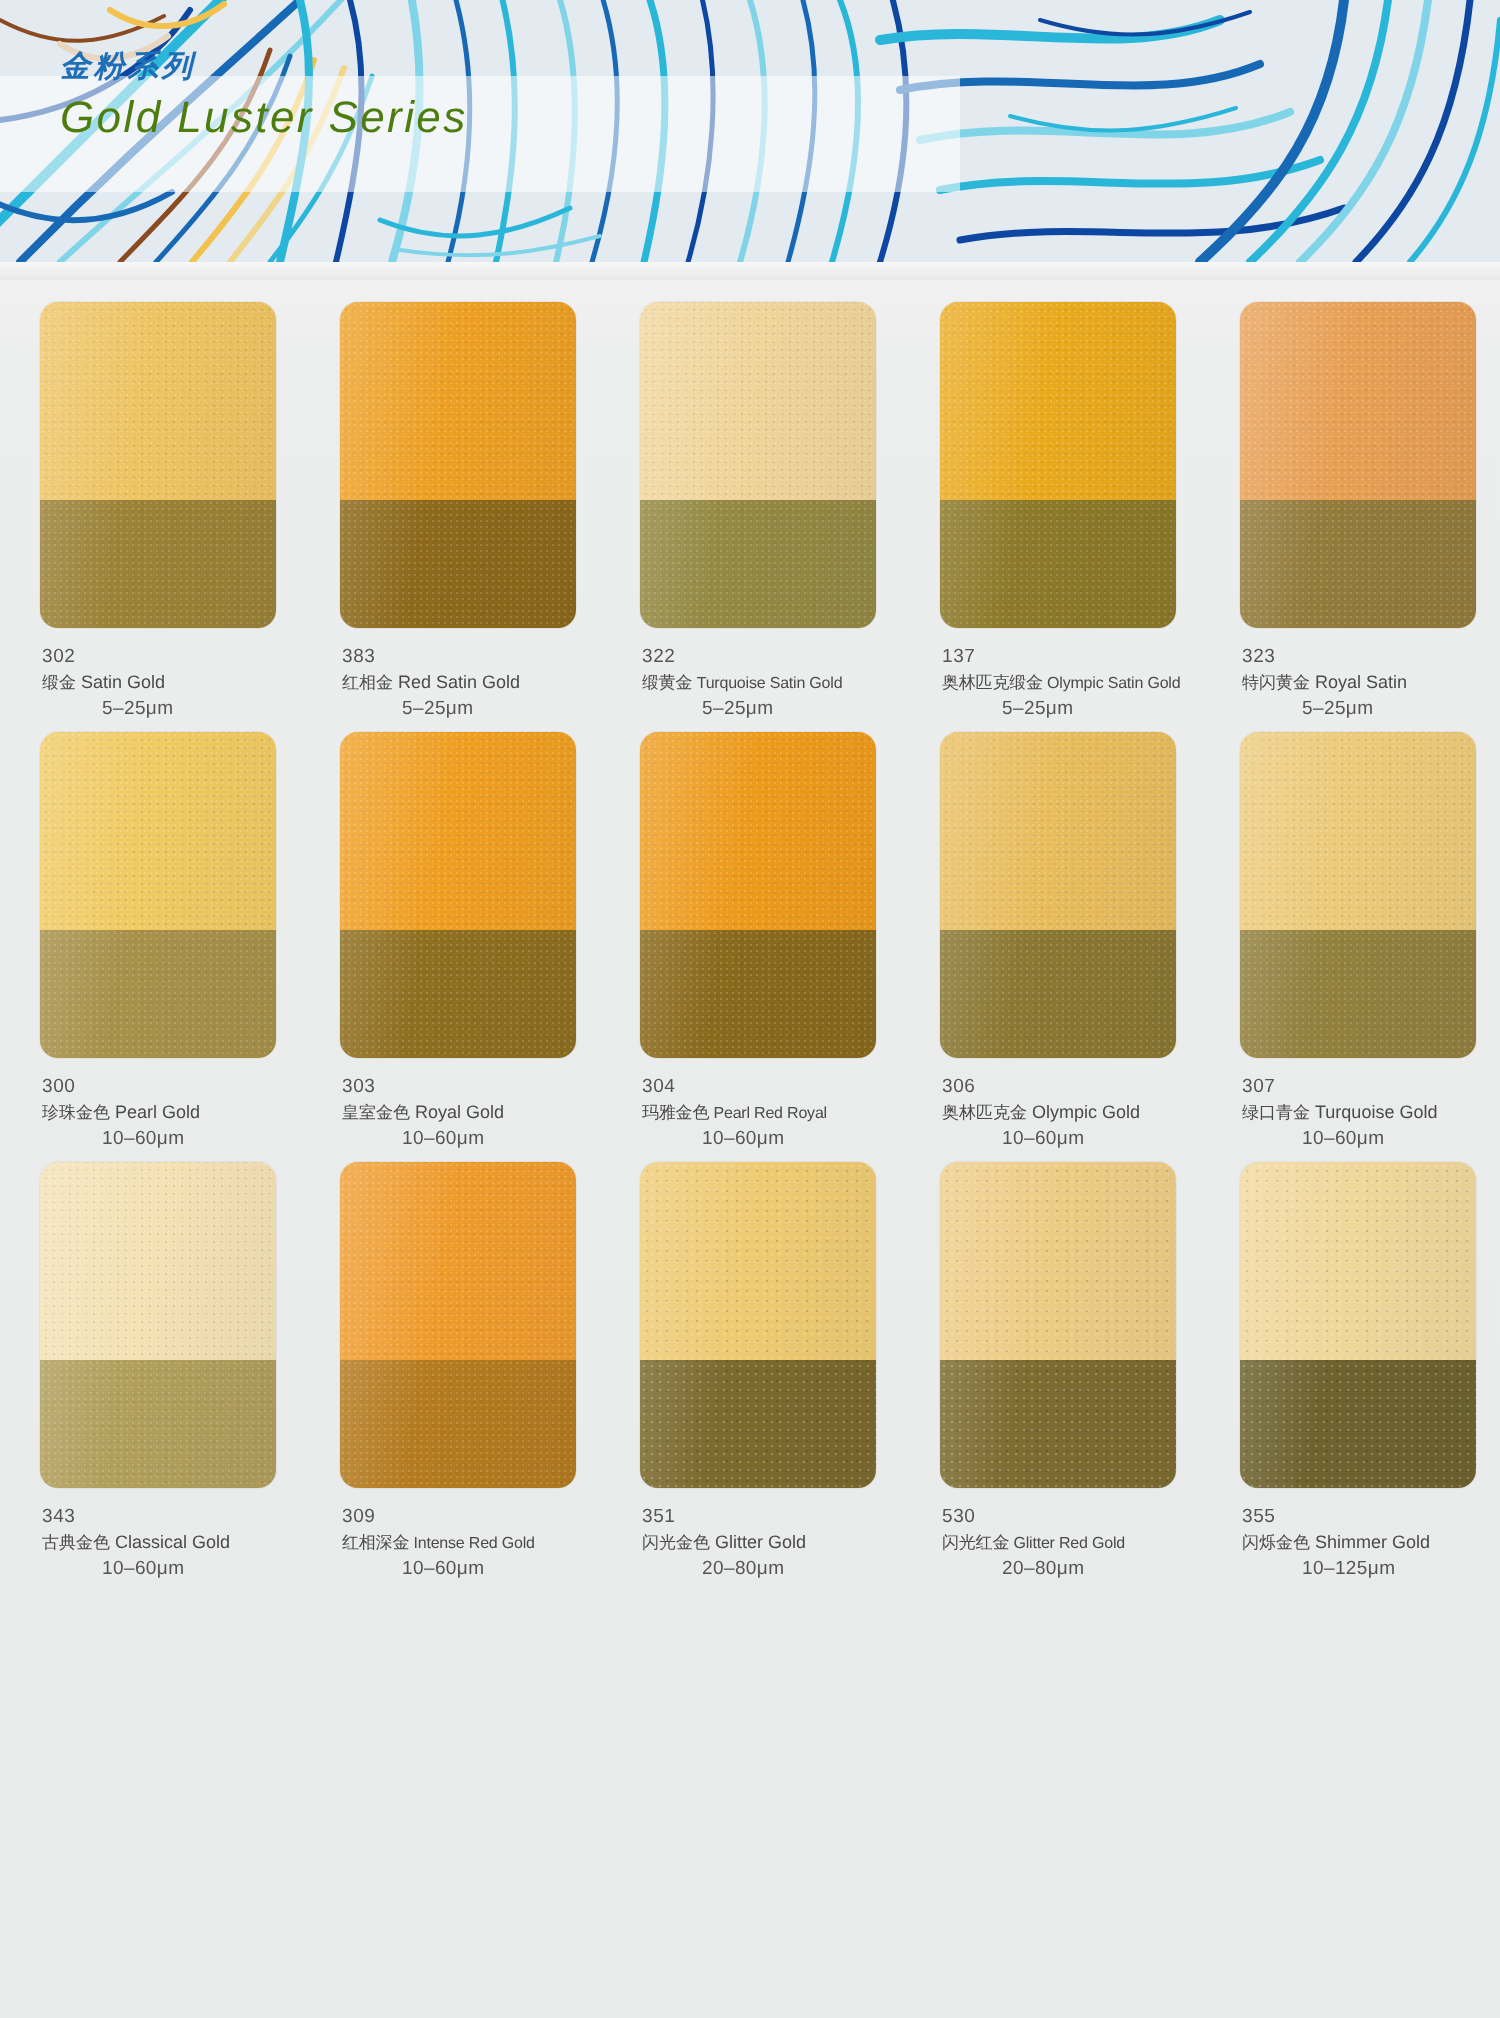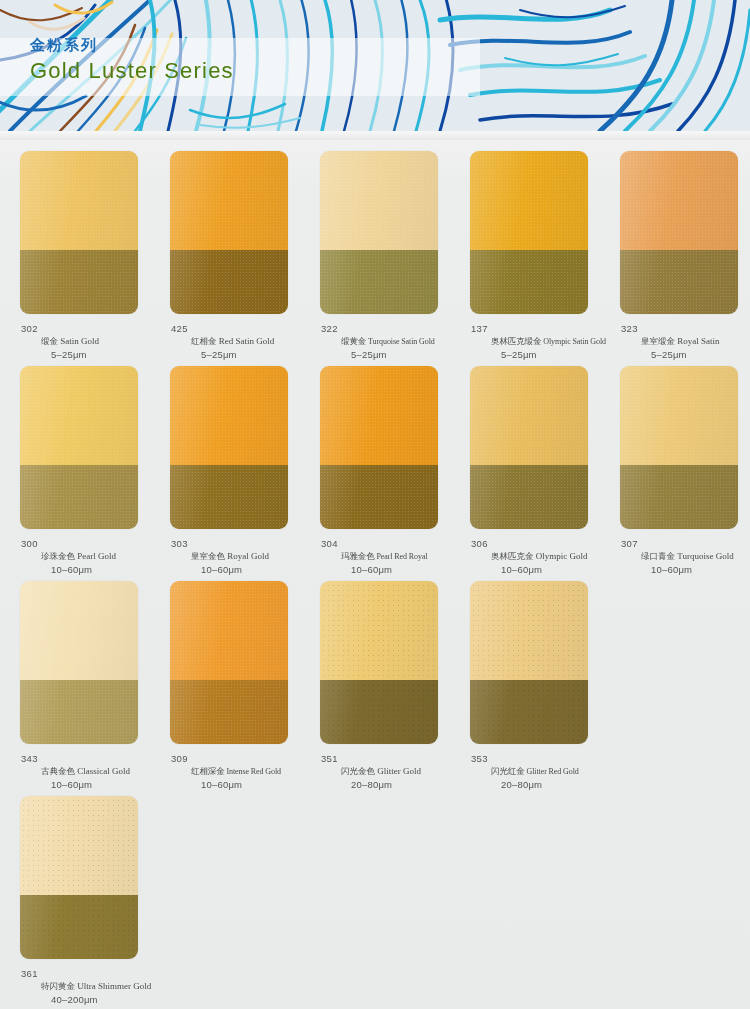--- a/index.html
+++ b/index.html
@@ -16,21 +16,21 @@
     position:absolute;left:0;top:0;width:750px;height:131px;
     overflow:hidden;
     background:#dfe7ee;
   }
   .banner svg{position:absolute;left:0;top:0;width:750px;height:131px;display:block;}
   .banner-wash{
     position:absolute;left:0;top:38px;width:480px;height:58px;
     background:rgba(255,255,255,0.55);
   }
   .banner-text{
-    position:absolute;left:30px;top:36px;width:420px;
+    position:absolute;left:30px;top:24px;width:420px;font-style:italic;
   }
   .banner-cn{
     font-size:15px;font-weight:bold;color:#1f6fb8;letter-spacing:2px;
     line-height:19px;
     font-family:"DejaVu Sans","Liberation Sans",sans-serif;
   }
   .banner-en{
     font-size:22px;color:#2b84c8;letter-spacing:1.2px;
     line-height:30px;margin-top:1px;
     font-family:"Liberation Sans",sans-serif;
@@ -89,22 +89,21 @@
   .label{
     position:absolute;left:21px;top:186px;width:132px;
     color:#4e4e4e;
   }
   .code{
     font-size:9.5px;line-height:13px;color:#555;letter-spacing:.3px;
     font-family:"Liberation Sans",sans-serif;
   }
   .name{
     font-size:9px;line-height:13px;color:#4a4a4a;white-space:nowrap;
-    font-family:Liberation Serif, serif;
-    margin-left:20px;
+    font-family:Liberation Sans, sans-serif;
   }
   .name .cn{font-size:8.5px;}
   .size{
     font-size:9.5px;line-height:13px;color:#555;letter-spacing:.2px;
     font-family:"Liberation Sans",sans-serif;
     padding-left:30px;
   }
   .cell.wide .name{font-size:8px;letter-spacing:-0.1px;}
 </style>
 </head>
@@ -183,21 +182,21 @@
       </div>
     </div>
     <div class="cell">
       <div class="swatch">
         <div class="top" style="background: rgb(237, 160, 36);"></div>
         <div class="bot" style="background: rgb(141, 106, 28);"></div>
         <div class="grain"></div>
         <div class="sheen"></div>
       </div>
       <div class="label">
-        <div class="code">425</div>
+        <div class="code">383</div>
         <div class="name"><span class="cn">红相金</span> <span>Red Satin Gold</span></div>
         <div class="size">5–25μm</div>
       </div>
     </div>
     <div class="cell wide">
       <div class="swatch">
         <div class="top" style="background: rgb(240, 213, 154);"></div>
         <div class="bot" style="background: rgb(149, 138, 68);"></div>
         <div class="grain"></div>
         <div class="sheen"></div>
@@ -223,21 +222,21 @@
     </div>
     <div class="cell">
       <div class="swatch">
         <div class="top" style="background: rgb(232, 160, 85);"></div>
         <div class="bot" style="background: rgb(147, 124, 60);"></div>
         <div class="grain"></div>
         <div class="sheen"></div>
       </div>
       <div class="label">
         <div class="code">323</div>
-        <div class="name"><span class="cn">皇室缎金</span> <span>Royal Satin</span></div>
+        <div class="name"><span class="cn">特闪黄金</span> <span>Royal Satin</span></div>
         <div class="size">5–25μm</div>
       </div>
     </div>
   </div>
 
   <div class="row">
     <div class="cell">
       <div class="swatch">
         <div class="top" style="background: rgb(240, 202, 98);"></div>
         <div class="bot" style="background: rgb(168, 146, 75);"></div>
@@ -345,40 +344,34 @@
       </div>
     </div>
     <div class="cell wide">
       <div class="swatch">
         <div class="top" style="background: rgb(237, 204, 133);"></div>
         <div class="bot" style="background: rgb(126, 108, 49);"></div>
         <div class="grain coarse"></div>
         <div class="sheen"></div>
       </div>
       <div class="label">
-        <div class="code">353</div>
+        <div class="code">530</div>
         <div class="name"><span class="cn">闪光红金</span> <span>Glitter Red Gold</span></div>
         <div class="size">20–80μm</div>
       </div>
     </div>
+    <div class="cell">
+      <div class="swatch">
+        <div class="top" style="background: rgb(240, 215, 154);"></div>
+        <div class="bot" style="background: rgb(111, 99, 48);"></div>
+        <div class="grain coarse"></div>
+        <div class="sheen"></div>
+      </div>
+      <div class="label">
+        <div class="code">355</div>
+        <div class="name"><span class="cn">闪烁金色</span> <span>Shimmer Gold</span></div>
+        <div class="size">10–125μm</div>
+      </div>
+    </div>
   </div>
 
-  <div class="row">
-    <div class="cell">
-      <div class="swatch">
-        <div class="top" style="background: rgb(242, 220, 171);"></div>
-        <div class="bot" style="background: rgb(142, 124, 53);"></div>
-        <div class="grain coarse"></div>
-        <div class="sheen"></div>
-      </div>
-      <div class="label">
-        <div class="code">361</div>
-        <div class="name"><span class="cn">特闪黄金</span> <span>Ultra Shimmer Gold</span></div>
-        <div class="size">40–200μm</div>
-      </div>
-    </div>
-    <div class="cell"></div>
-    <div class="cell"></div>
-    <div class="cell"></div>
-    <div class="cell"></div>
-  </div>
 
 </div>
 
 </body></html>

